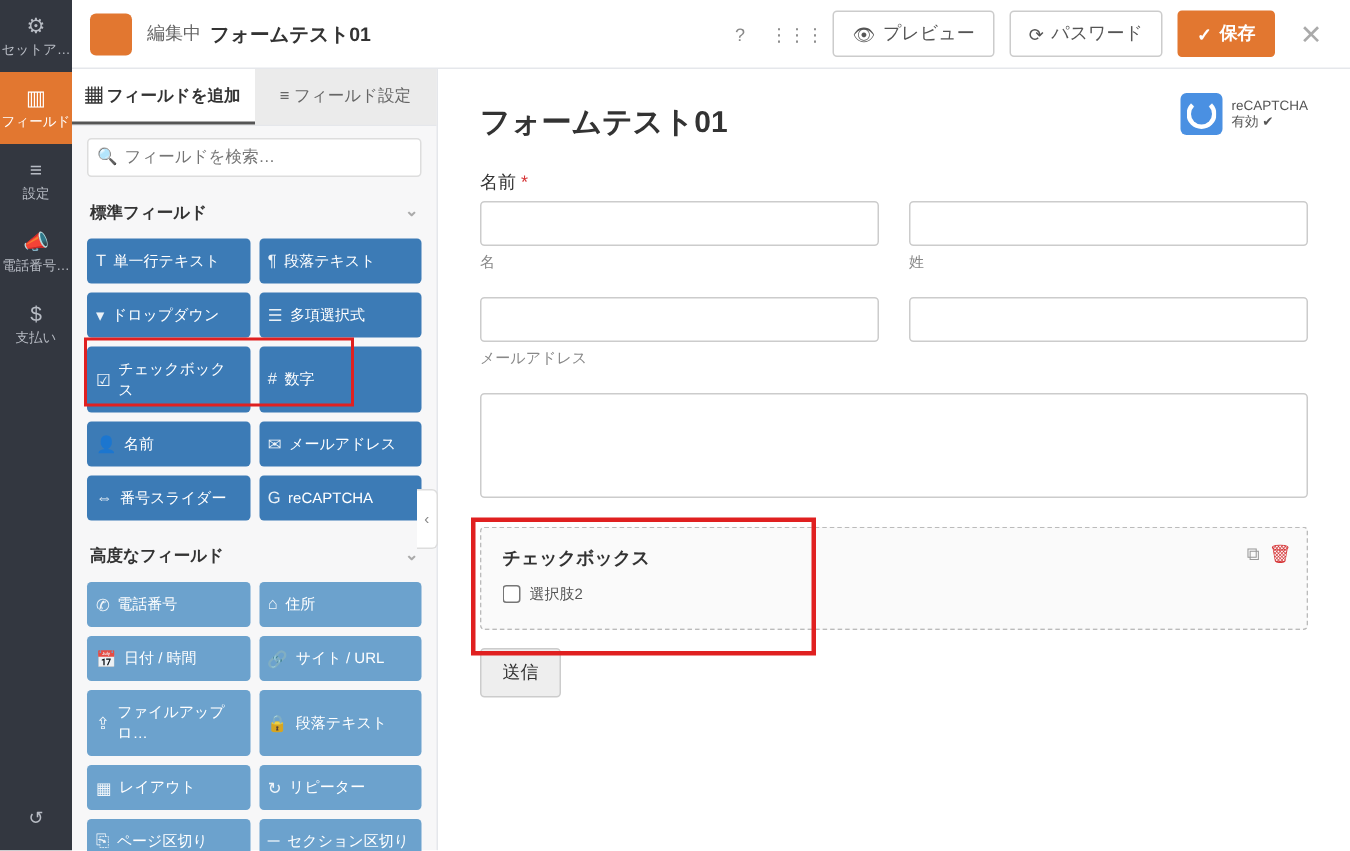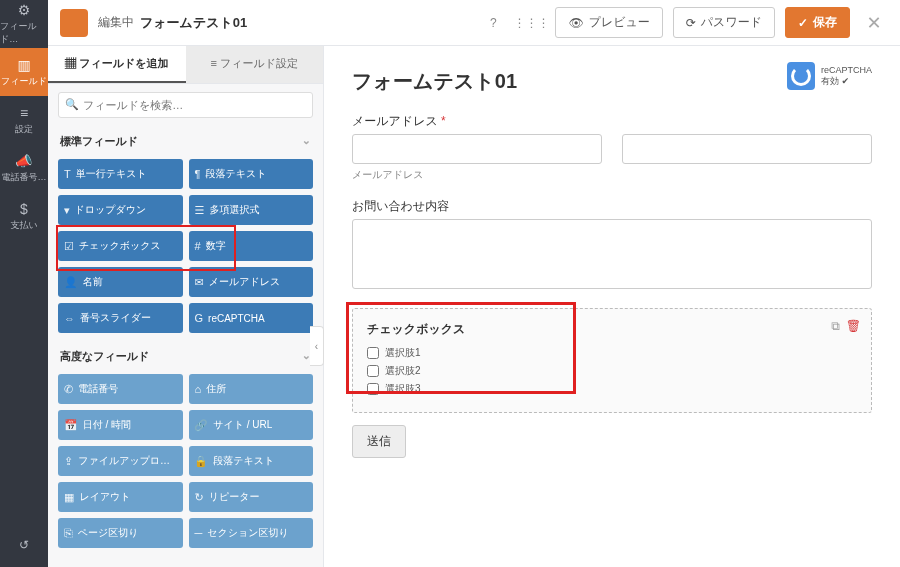--- a/index.html
+++ b/index.html
@@ -15,21 +15,21 @@
 .topbar { height: 46px; border-bottom: 1px solid #e5e7eb; display: flex; align-items: center; padding: 0 12px; gap: 10px; }
 .logo { width: 28px; height: 28px; border-radius: 4px; background: #e27730; position: relative; }
 .title-wrap { display: flex; align-items: center; gap: 6px; font-size: 13px; }
 .title-sub { color: #666; font-size: 12px; }
 .topbar .flex { flex: 1; }
 .topbar .iconbtn { width: 28px; height: 28px; display: flex; align-items: center; justify-content: center; color: #888; cursor: pointer; border-radius: 3px; }
 .topbar .btn { border: 1px solid #ccc; background: #fff; padding: 6px 12px; font-size: 12px; color: #555; cursor: pointer; border-radius: 3px; display: flex; align-items: center; gap: 5px; }
 .topbar .btn-primary { background: #e27730; border-color: #e27730; color: #fff; font-weight: bold; }
 .topbar .close { width: 28px; display:flex; align-items:center; justify-content:center; font-size:18px; color:#aaa; cursor:pointer; }
 .body { flex: 1; display: flex; overflow: hidden; }
-.panel { width: 276px; background: #f7f7f8; border-right: 1px solid #e5e7eb; display: flex; flex-direction: column; position: relative; }
+.panel { width: 244px; background: #f7f7f8; border-right: 1px solid #e5e7eb; display: flex; flex-direction: column; position: relative; }
 .tabs { display: flex; border-bottom: 1px solid #e5e7eb; background: #ebebeb; }
 .tabs .tab { flex: 1; padding: 10px 4px; font-size: 11px; color: #666; text-align: center; cursor: pointer; background: #ebebeb; }
 .tabs .tab.active { background: #fff; color: #333; font-weight: 600; border-bottom: 2px solid #555; }
 .search { margin: 8px 10px; position: relative; }
 .search input { width: 100%; border: 1px solid #ddd; border-radius: 3px; padding: 6px 8px 6px 24px; font-size: 11px; }
 .search .sicon { position: absolute; left: 7px; top: 6px; color: #aaa; font-size: 11px; }
 .section-h { padding: 8px 12px; font-size: 11px; color: #333; font-weight: 700; display: flex; justify-content: space-between; align-items: flex-start; cursor: pointer; font-family: Liberation Serif, serif; }
 .section-h .chev { color: #aaa; }
 .fieldgrid { display: grid; grid-template-columns: 1fr 1fr; gap: 6px; padding: 2px 10px 8px 10px; }
 .fbtn { background: #3c7bb6; color: #fff; padding: 8px 6px; font-size: 10px; border-radius: 3px; cursor: pointer; display: flex; align-items: center; gap: 5px; min-height: 28px; }
@@ -63,21 +63,21 @@
 
 .submit { display:inline-block; background:#eee; border:1px solid #ccc; padding:7px 14px; font-size:12px; color:#333; border-radius:3px; cursor:pointer; margin-top:12px; }
 </style>
 </head>
 <body>
 
 <div class="app">
   <div class="vsidebar">
     <div class="item">
         <span class="ic">⚙</span>
-        <span>フィールド…</span>
+        <span>セットア…</span>
       </div>
     <div class="item active">
         <span class="ic">▥</span>
         <span>フィールド</span>
       </div>
     <div class="item">
         <span class="ic">≡</span>
         <span>設定</span>
       </div>
     <div class="item">
@@ -238,52 +238,49 @@
       <div class="canvas">
         <div class="recap">
           <div class="rimg"></div>
           <div class="rtxt">
               <div>reCAPTCHA</div>
               <div>有効 ✔</div>
             </div>
         </div>
         <h2>フォームテスト01</h2>
 
-
         <div class="group">
-          <div class="field-label"><span>メールアドレス</span> <span class="req">*</span></div>
+          <div class="field-label"><span>名前</span> <span class="req">*</span></div>
+          <div class="row2">
+            <div><input class="input" style=""><div class="sublabel">名</div></div>
+            <div><input class="input" style=""><div class="sublabel">姓</div></div>
+          </div>
+        </div>
+
+        <div class="group">
           <div class="row2">
             <div><input class="input" style=""><div class="sublabel">メールアドレス</div></div>
             <div><input class="input" style=""></div>
           </div>
         </div>
 
         <div class="group">
-          <div class="field-label">お問い合わせ内容</div>
           <textarea class="input" style=""></textarea>
         </div>
 
         <div style="position:relative;">
           <div class="checkbox-block">
             <div class="block-tools">
               <span>⧉</span>
               <span style="color:#d63638">🗑</span>
             </div>
             <div class="cb-title">チェックボックス</div>
             <label>
                 <input type="checkbox" style="">
-                <span>選択肢1</span>
-              </label>
-            <label>
-                <input type="checkbox" style="">
                 <span>選択肢2</span>
-              </label>
-            <label>
-                <input type="checkbox" style="">
-                <span>選択肢3</span>
               </label>
           </div>
           <div class="red-box-2" style="left:-6px; top:-6px; width:230px; height:92px;"></div>
         </div>
 
         <div class="submit">送信</div>
       </div>
     </div>
   </div>
 </div>

